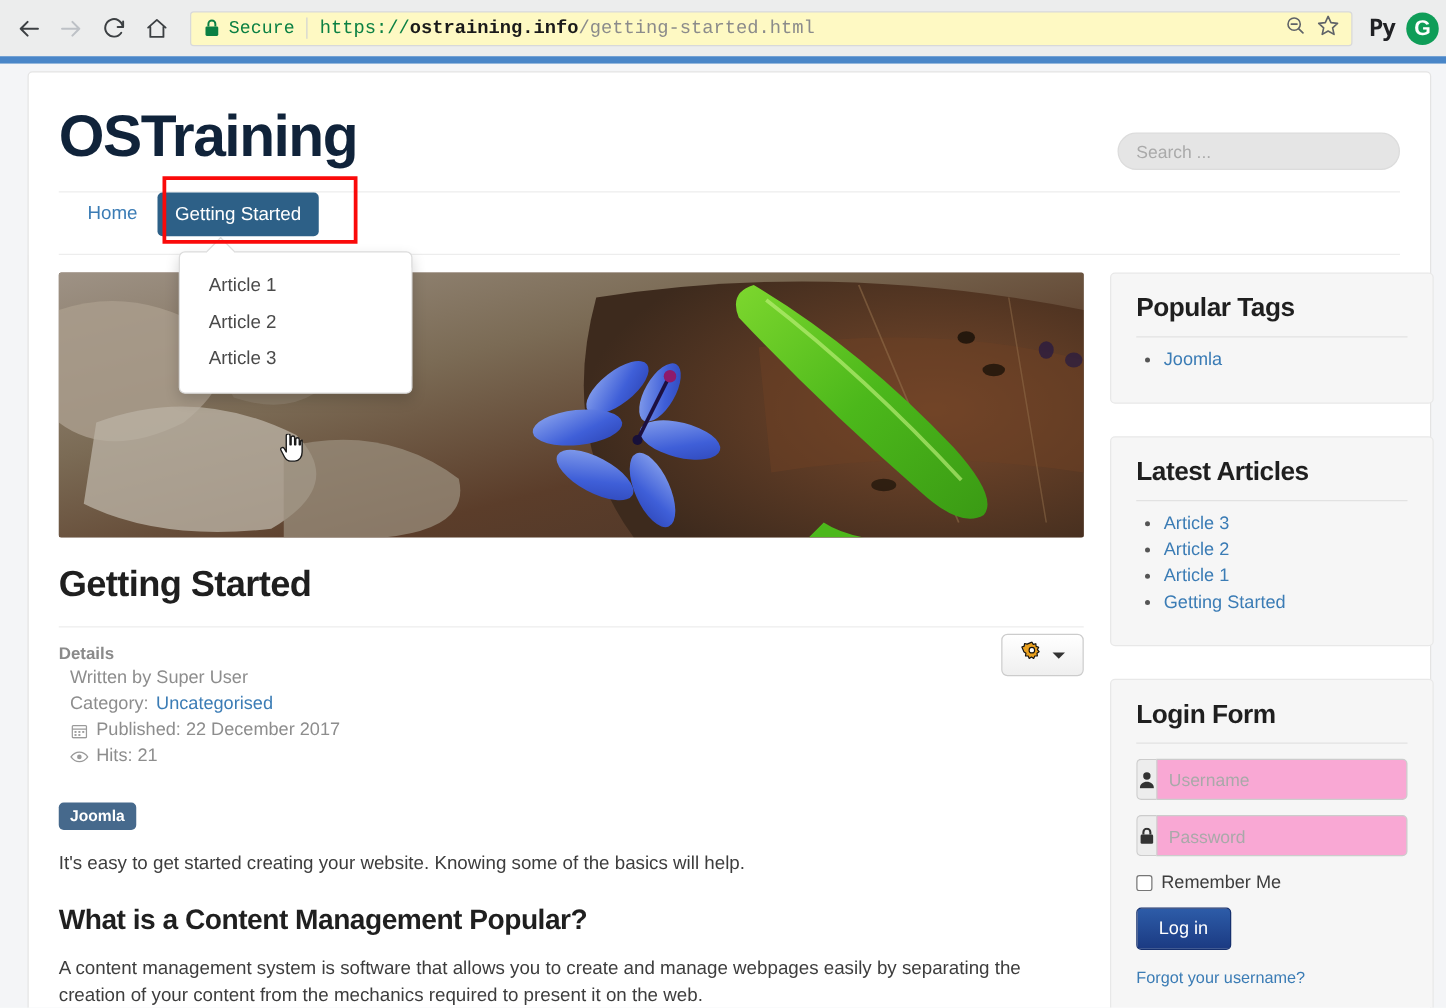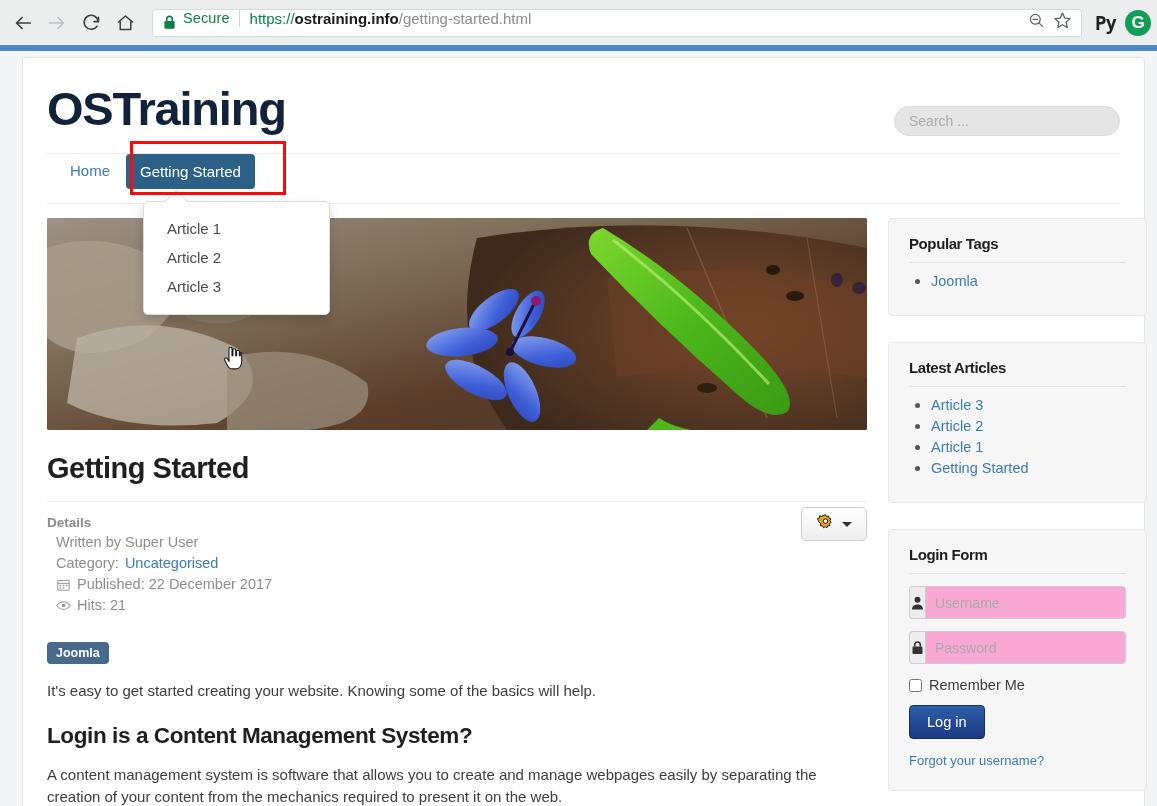--- a/index.html
+++ b/index.html
@@ -23,26 +23,27 @@
     width: 34px; height: 34px;
     display: flex; align-items: center; justify-content: center;
     border-radius: 17px;
   }
   .nav-btn svg { display: block; }
 
   .omnibox {
     flex: 1;
     height: 28px;
     margin: 0 8px 0 10px;
-    background: #ffffff;
+    background: #fef9c3;
     border: 1px solid #d8d9da;
     border-radius: 3px;
-    display: flex; 
+    display: flex; align-items: center;
     padding: 0 6px 0 10px;
     position: relative;
+    font-family: Liberation Mono, monospace;
   }
   .lock-ico { margin-right: 7px; display:flex; align-items:center; }
   .secure-txt {
     color: #0b8043; font-size: 14.5px; letter-spacing: .1px;
     margin-right: 9px;
   }
   .omni-divider {
     width: 1px; height: 17px; background: #d2d3d4; margin-right: 10px;
   }
   .url { font-size: 15px; white-space: nowrap; overflow: hidden; }
@@ -257,21 +258,21 @@
 
   
   .module {
     background: #f6f6f6;
     border: 1px solid #e8e8e8;
     border-radius: 4px;
     padding: 16px 20px 22px 20px;
     margin-bottom: 26px;
   }
   .module-title {
-    font-size: 15px; font-weight: bold; color: #1f1f1f;
+    font-size: 21px; font-weight: bold; color: #1f1f1f;
     letter-spacing: -0.4px;
     margin: 0 0 0 0;
     padding-bottom: 10px;
     border-bottom: 1px solid #e2e2e2;
   }
   .module ul {
     margin: 9px 0 0 0;
     padding-left: 22px;
     list-style: disc;
   }
@@ -527,21 +528,21 @@
                 <circle cx="10" cy="8.4" r="2.6" fill="#ffffff" stroke="#111" stroke-width="1.1"></circle>
               </svg>
             </span>
             <span class="caret-down"></span>
           </div>
         </div>
 
         <span class="tag-badge">Joomla</span>
 
         <p class="body-para">It's easy to get started creating your website. Knowing some of the basics will help.</p>
-        <h3 class="body-h2">Login is a Content Management System?</h3>
+        <h3 class="body-h2">What is a Content Management Popular?</h3>
         <p class="body-para2">A content management system is software that allows you to create and manage webpages easily by separating the creation of your content from the mechanics required to present it on the web.</p>
       </div>
 
       <div class="side-col">
 
         <div class="module">
           <div class="module-title">Popular Tags</div>
           <ul>
             <li>
               <a href="#">Joomla</a>

